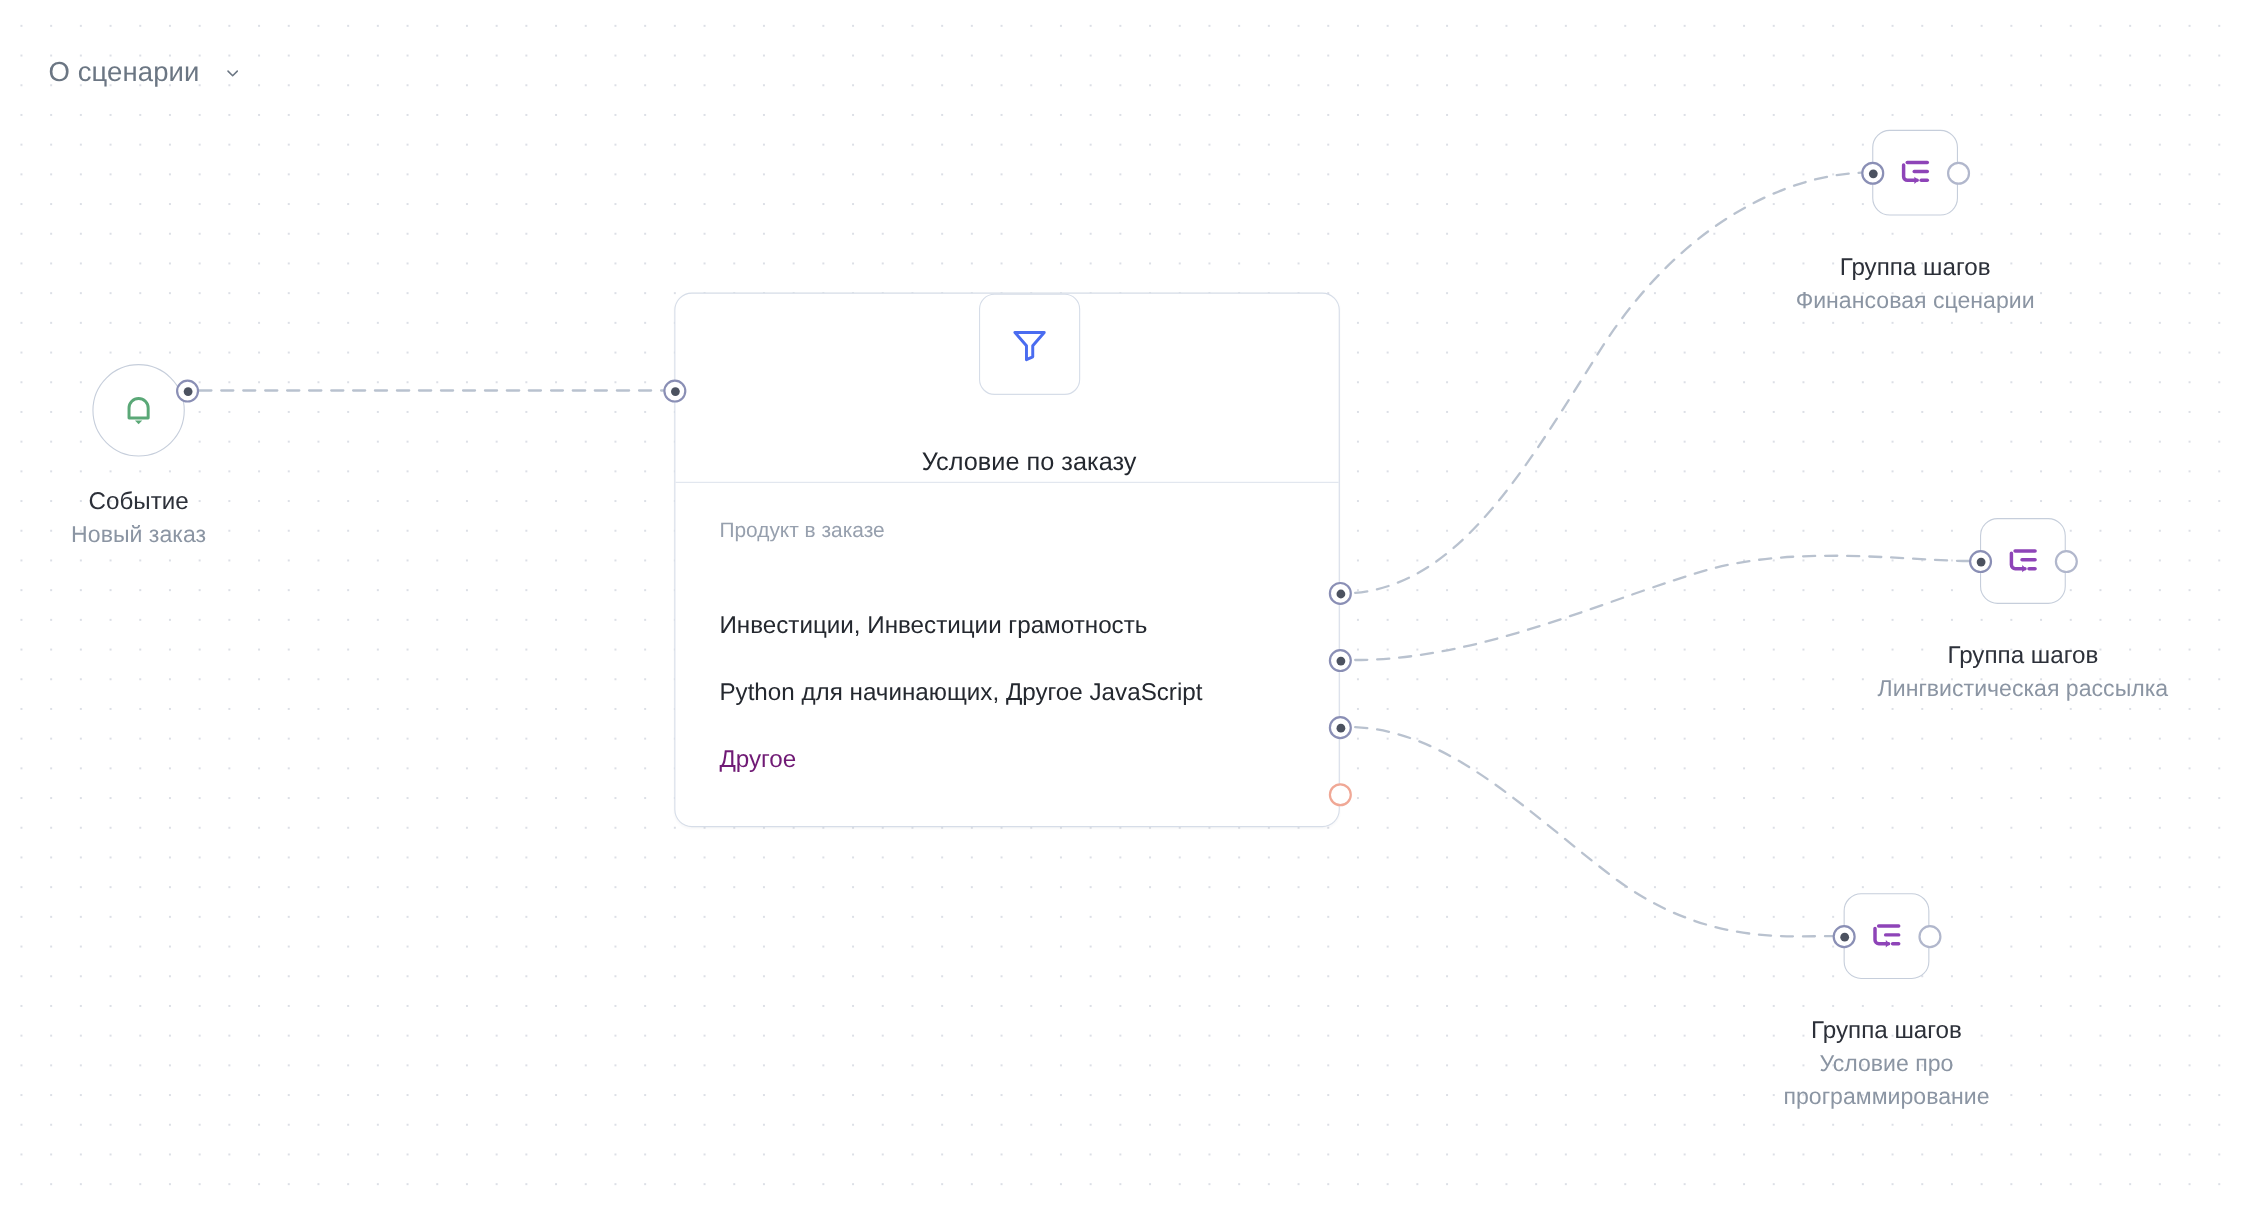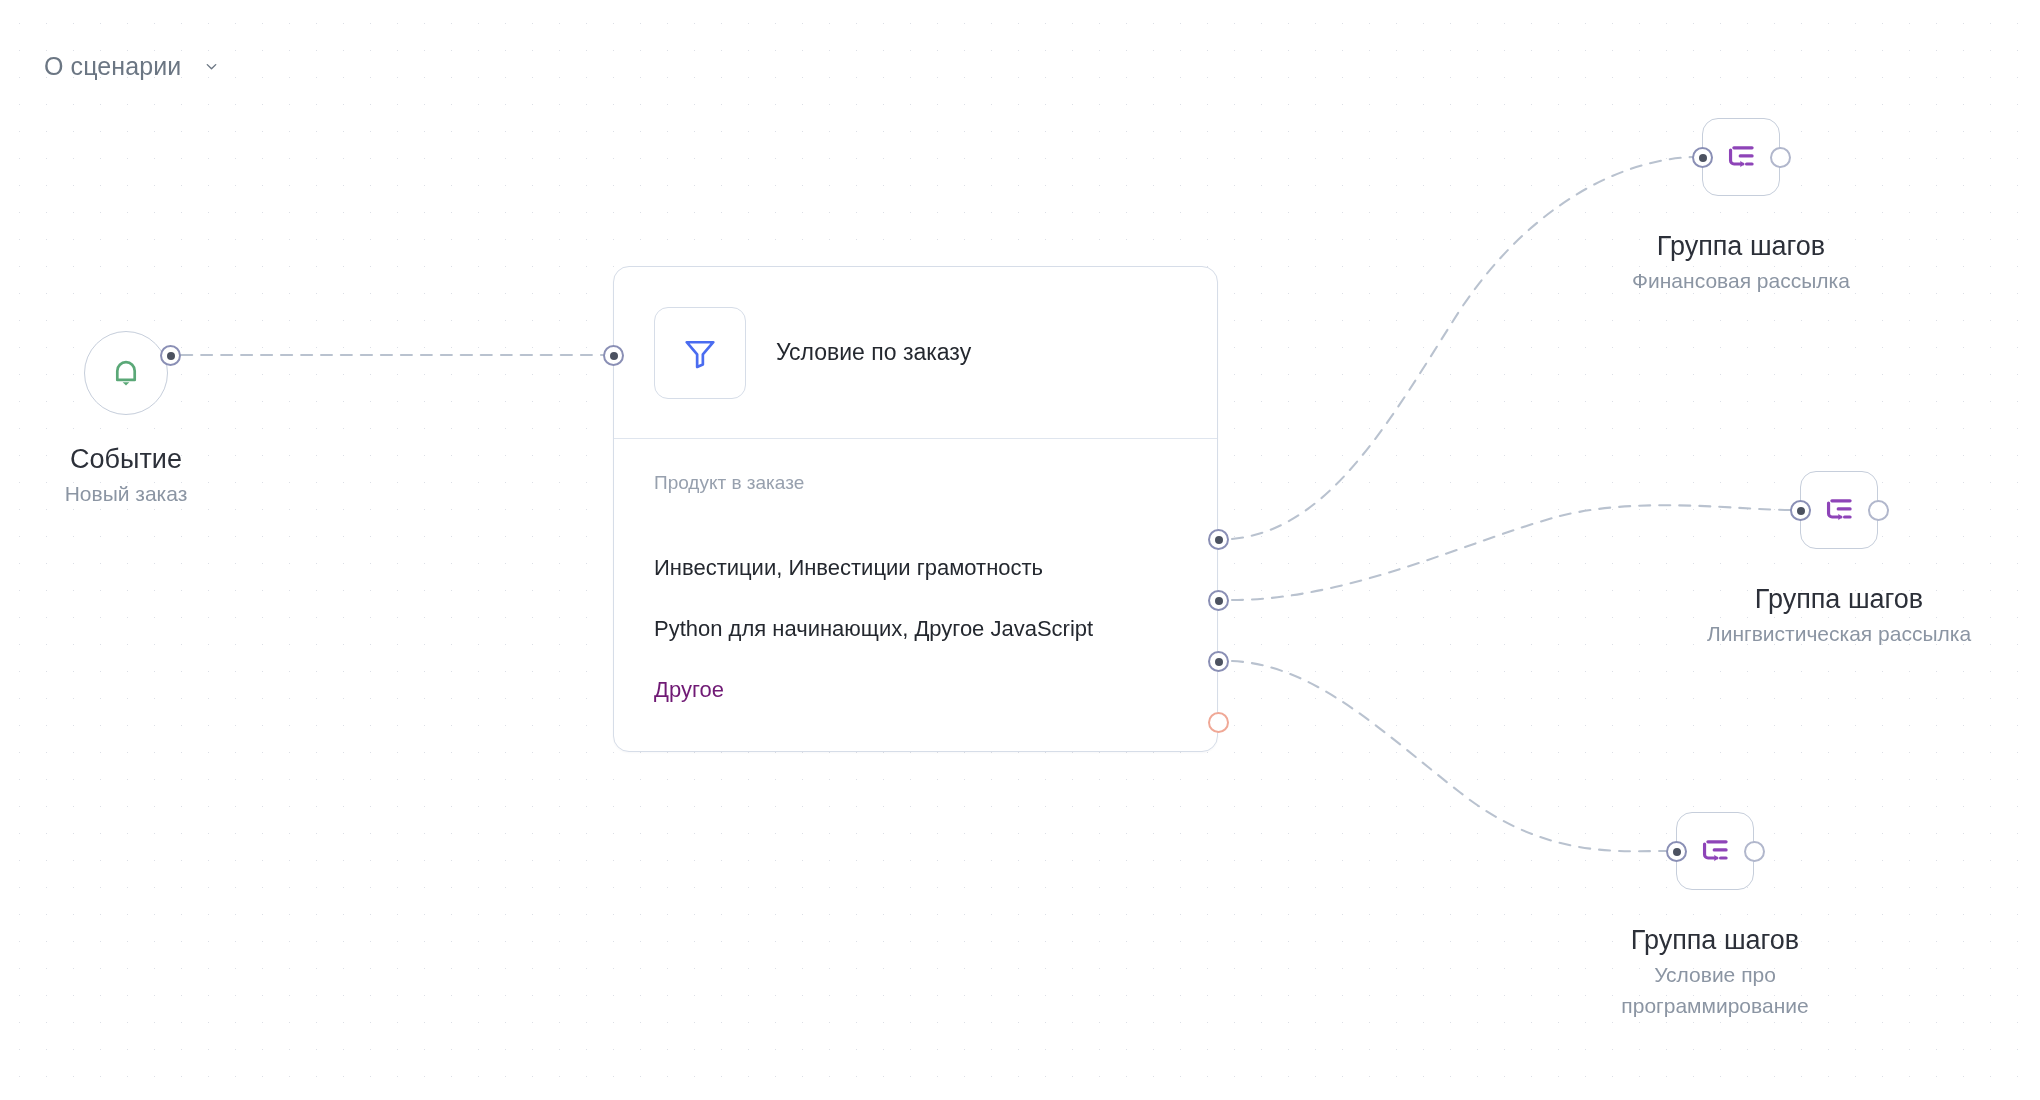--- a/index.html
+++ b/index.html
@@ -114,21 +114,21 @@
   }
   #event-node svg { width: 36px; height: 36px; display: block; }
 
   .node-caption {
     position: absolute;
     text-align: center;
     z-index: 3;
     user-select: none;
   }
   .node-caption .cap-title {
-    font-size: 27px;
+    font-size: 22px;
     color: #2c3039;
     line-height: 1.45;
     white-space: nowrap;
   }
   .node-caption .cap-sub {
     font-size: 21px;
     color: #8b95a3;
     line-height: 1.45;
   }
   #event-caption { left: -24px; top: 440px; width: 300px; }
@@ -143,22 +143,23 @@
     border-radius: 16px;
     background: #ffffff;
     z-index: 4;
     box-shadow: 0 1px 2px rgba(30,40,60,0.03);
   }
   #card-head {
     height: 172px;
     display: flex;
     align-items: center;
     padding-left: 40px;
-    gap: 30px;
+    gap: 46px;
     border-bottom: 1.5px solid #dfe5ee;
+    flex-direction: column;
   }
   #card-icon-box {
     width: 92px;
     height: 92px;
     border: 1.5px solid #d6dde8;
     border-radius: 14px;
     display: flex;
     align-items: center;
     justify-content: center;
     flex: none;
@@ -294,21 +295,21 @@
         <path d="M15.5 16.4 h3.5" stroke="#8e44b8" stroke-width="2" stroke-linecap="round"></path>
         <path d="M5.4 7.6 v6.6 a2.2 2.2 0 0 0 2.2 2.2 h5.6" stroke="#8e44b8" stroke-width="2" stroke-linecap="round" stroke-linejoin="round"></path>
         <path d="M11.6 14.3 l2.3 2.1 l-2.3 2.1 z" fill="#8e44b8"></path>
       </svg>
     </span>
   </div>
   <div class="port port-in" style="left:1692px; top:147px;"></div>
   <div class="port port-empty" style="left:1770px; top:147px;"></div>
   <div class="node-caption sg-caption" style="left:1531px; top:227px;">
     <div class="cap-title">Группа шагов</div>
-    <div class="cap-sub">Финансовая рассылка</div>
+    <div class="cap-sub">Финансовая сценарии</div>
   </div>
 
   <div class="step-node" style="left:1800px; top:471px;">
     <span>
       <svg viewBox="0 0 24 24" fill="none" xmlns="http://www.w3.org/2000/svg">
         <path d="M7.5 6.2 h11.5" stroke="#8e44b8" stroke-width="2" stroke-linecap="round"></path>
         <path d="M11.5 11.3 h7.5" stroke="#8e44b8" stroke-width="2" stroke-linecap="round"></path>
         <path d="M15.5 16.4 h3.5" stroke="#8e44b8" stroke-width="2" stroke-linecap="round"></path>
         <path d="M5.4 7.6 v6.6 a2.2 2.2 0 0 0 2.2 2.2 h5.6" stroke="#8e44b8" stroke-width="2" stroke-linecap="round" stroke-linejoin="round"></path>
         <path d="M11.6 14.3 l2.3 2.1 l-2.3 2.1 z" fill="#8e44b8"></path>

